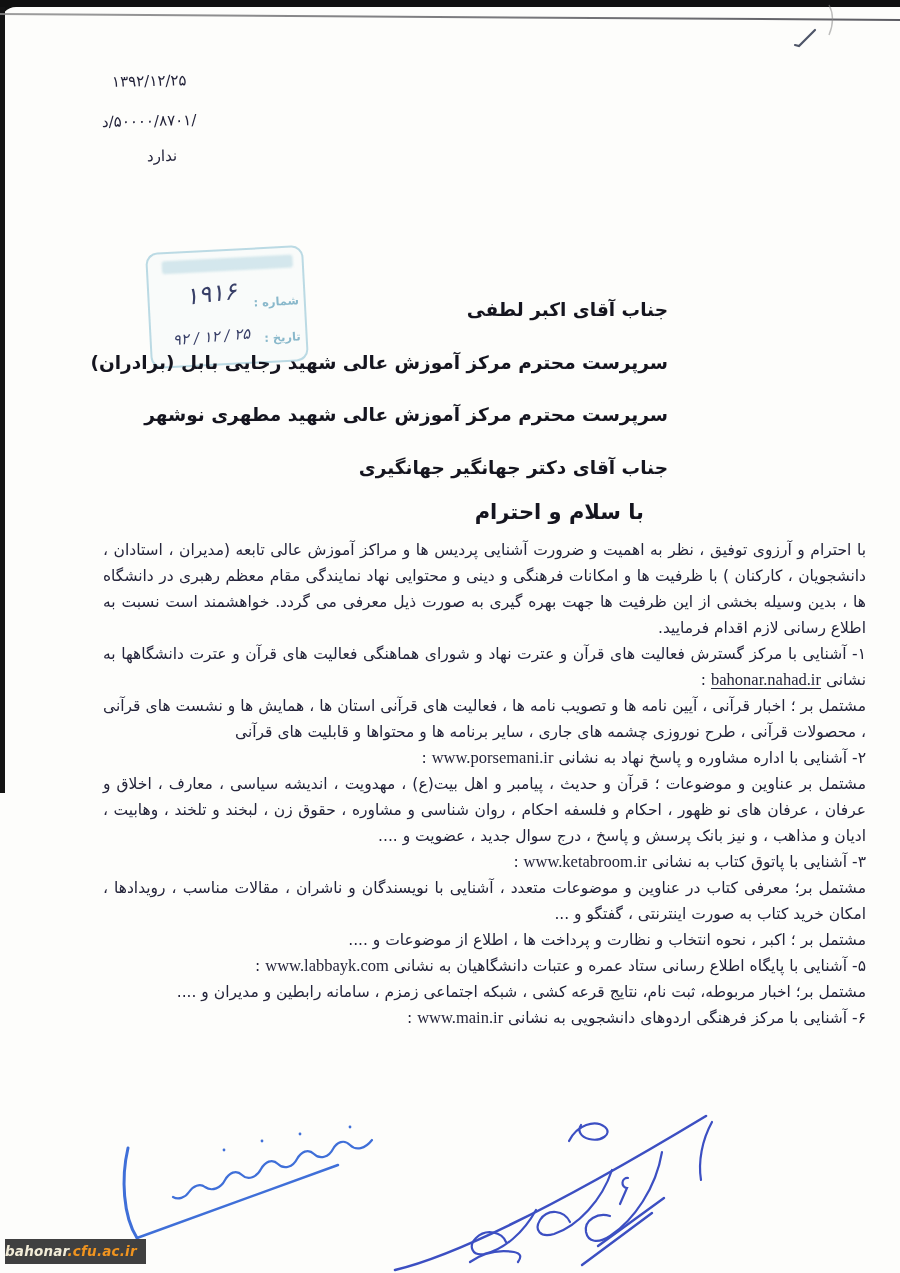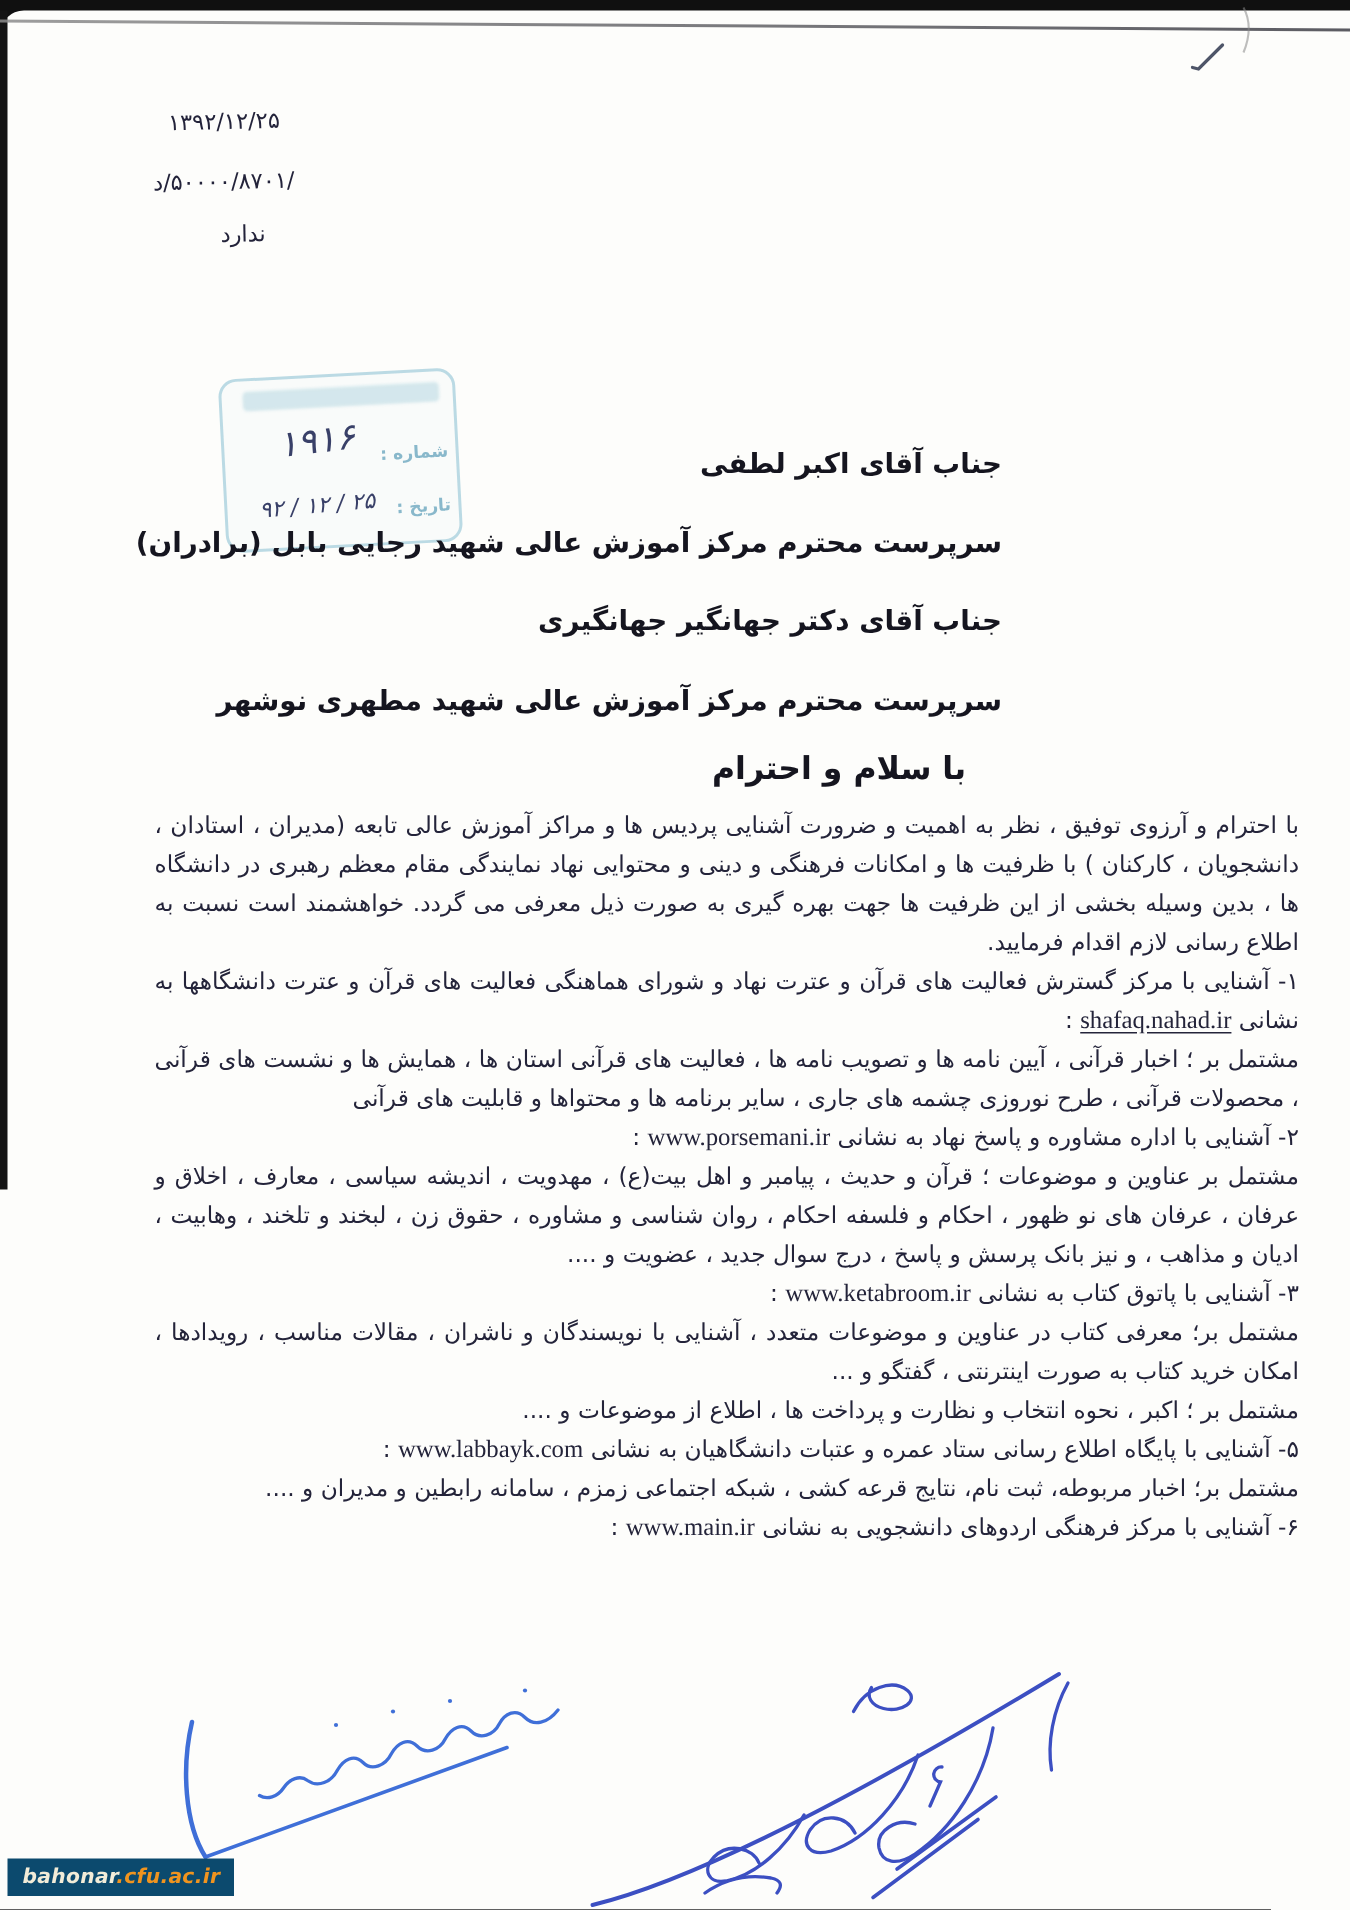--- a/index.html
+++ b/index.html
@@ -44,21 +44,21 @@
 
   
   .body-text{position:absolute;left:103px;right:34px;top:537px;direction:rtl;
              text-align:justify;font-size:15.5px;line-height:26px;color:#24243a;}
   .body-text p{margin:0;padding:0;}
   .desc{padding-right:7px;}
   .url{font-family:"Liberation Serif",serif;font-size:16.5px;}
   .url-underline{text-decoration:underline;text-underline-offset:3px;}
 
   
-  .badge{position:absolute;left:5px;top:1239px;background:#0c4a6e;padding:4px 9px 5px 10px;
+  .badge{position:absolute;left:5px;top:1239px;background:#404040;padding:4px 9px 5px 0;
          font-style:italic;font-weight:bold;font-size:13.5px;color:#f2ecd8;
          letter-spacing:.2px;white-space:nowrap;}
   .badge .domain{color:#f0941f;}
 </style>
 </head>
 <body>
 
 <div class="page">
 
   <div class="paper"></div>
@@ -78,30 +78,30 @@
     <div class="stamp-header"></div>
     <div class="stamp-label num">شماره :</div>
     <div class="stamp-value num">۱۹۱۶</div>
     <div class="stamp-label date">تاریخ :</div>
     <div class="stamp-value date">۲۵ / ۱۲ / ۹۲</div>
   </div>
 
   <div class="recipients">
     <div>جناب آقای اکبر لطفی</div>
     <div>سرپرست  محترم مرکز آموزش عالی شهید رجایی بابل (برادران)</div>
+    <div>سرپرست محترم مرکز آموزش عالی شهید مطهری نوشهر</div>
     <div>جناب آقای دکتر جهانگیر جهانگیری</div>
-    <div>سرپرست محترم مرکز آموزش عالی شهید مطهری نوشهر</div>
   </div>
 
   <div class="salutation">با سلام و احترام</div>
 
   <div class="body-text">
     <p>با احترام و آرزوی توفیق ، نظر به اهمیت و ضرورت آشنایی پردیس ها و مراکز آموزش عالی تابعه (مدیران ، استادان ، دانشجویان ، کارکنان ) با ظرفیت ها و امکانات فرهنگی و دینی و محتوایی نهاد نمایندگی مقام معظم رهبری در دانشگاه ها ،  بدین وسیله بخشی از این ظرفیت ها جهت بهره گیری به صورت ذیل معرفی می گردد. خواهشمند است نسبت به اطلاع رسانی لازم اقدام فرمایید.</p>
 
-    <p><span>۱- آشنایی با مرکز گسترش فعالیت های قرآن و عترت نهاد و شورای هماهنگی فعالیت های قرآن و عترت دانشگاهها به نشانی</span> <span class="url url-underline">shafaq.nahad.ir</span> <span>:</span></p>
+    <p><span>۱- آشنایی با مرکز گسترش فعالیت های قرآن و عترت نهاد و شورای هماهنگی فعالیت های قرآن و عترت دانشگاهها به نشانی</span> <span class="url url-underline">bahonar.nahad.ir</span> <span>:</span></p>
     <p class="desc">مشتمل بر ؛ اخبار قرآنی ، آیین نامه ها و تصویب نامه ها ، فعالیت های قرآنی استان ها ، همایش ها و نشست های قرآنی ، محصولات قرآنی ، طرح نوروزی چشمه های جاری ، سایر برنامه ها و محتواها و قابلیت های قرآنی</p>
 
     <p><span>۲- آشنایی با اداره مشاوره و پاسخ نهاد به نشانی</span> <span class="url">www.porsemani.ir</span> <span>:</span></p>
     <p class="desc">مشتمل بر عناوین و موضوعات ؛ قرآن و حدیث ، پیامبر و اهل بیت(ع) ،  مهدویت ، اندیشه سیاسی ، معارف ، اخلاق و عرفان ، عرفان های نو ظهور ، احکام و فلسفه احکام ، روان شناسی و مشاوره ، حقوق زن ، لبخند و تلخند ، وهابیت ، ادیان و مذاهب ، و نیز بانک پرسش و پاسخ ، درج سوال جدید ، عضویت و ....</p>
 
     <p><span>۳- آشنایی با پاتوق کتاب به نشانی</span> <span class="url">www.ketabroom.ir</span> <span>:</span></p>
     <p class="desc">مشتمل بر؛ معرفی کتاب در عناوین و موضوعات متعدد ، آشنایی با نویسندگان و ناشران ، مقالات مناسب ، رویدادها ، امکان خرید کتاب به صورت اینترنتی ، گفتگو و ...</p>
 
     <p class="desc">مشتمل بر ؛ اکبر ، نحوه انتخاب و نظارت و پرداخت ها ، اطلاع از موضوعات و ....</p>
 

